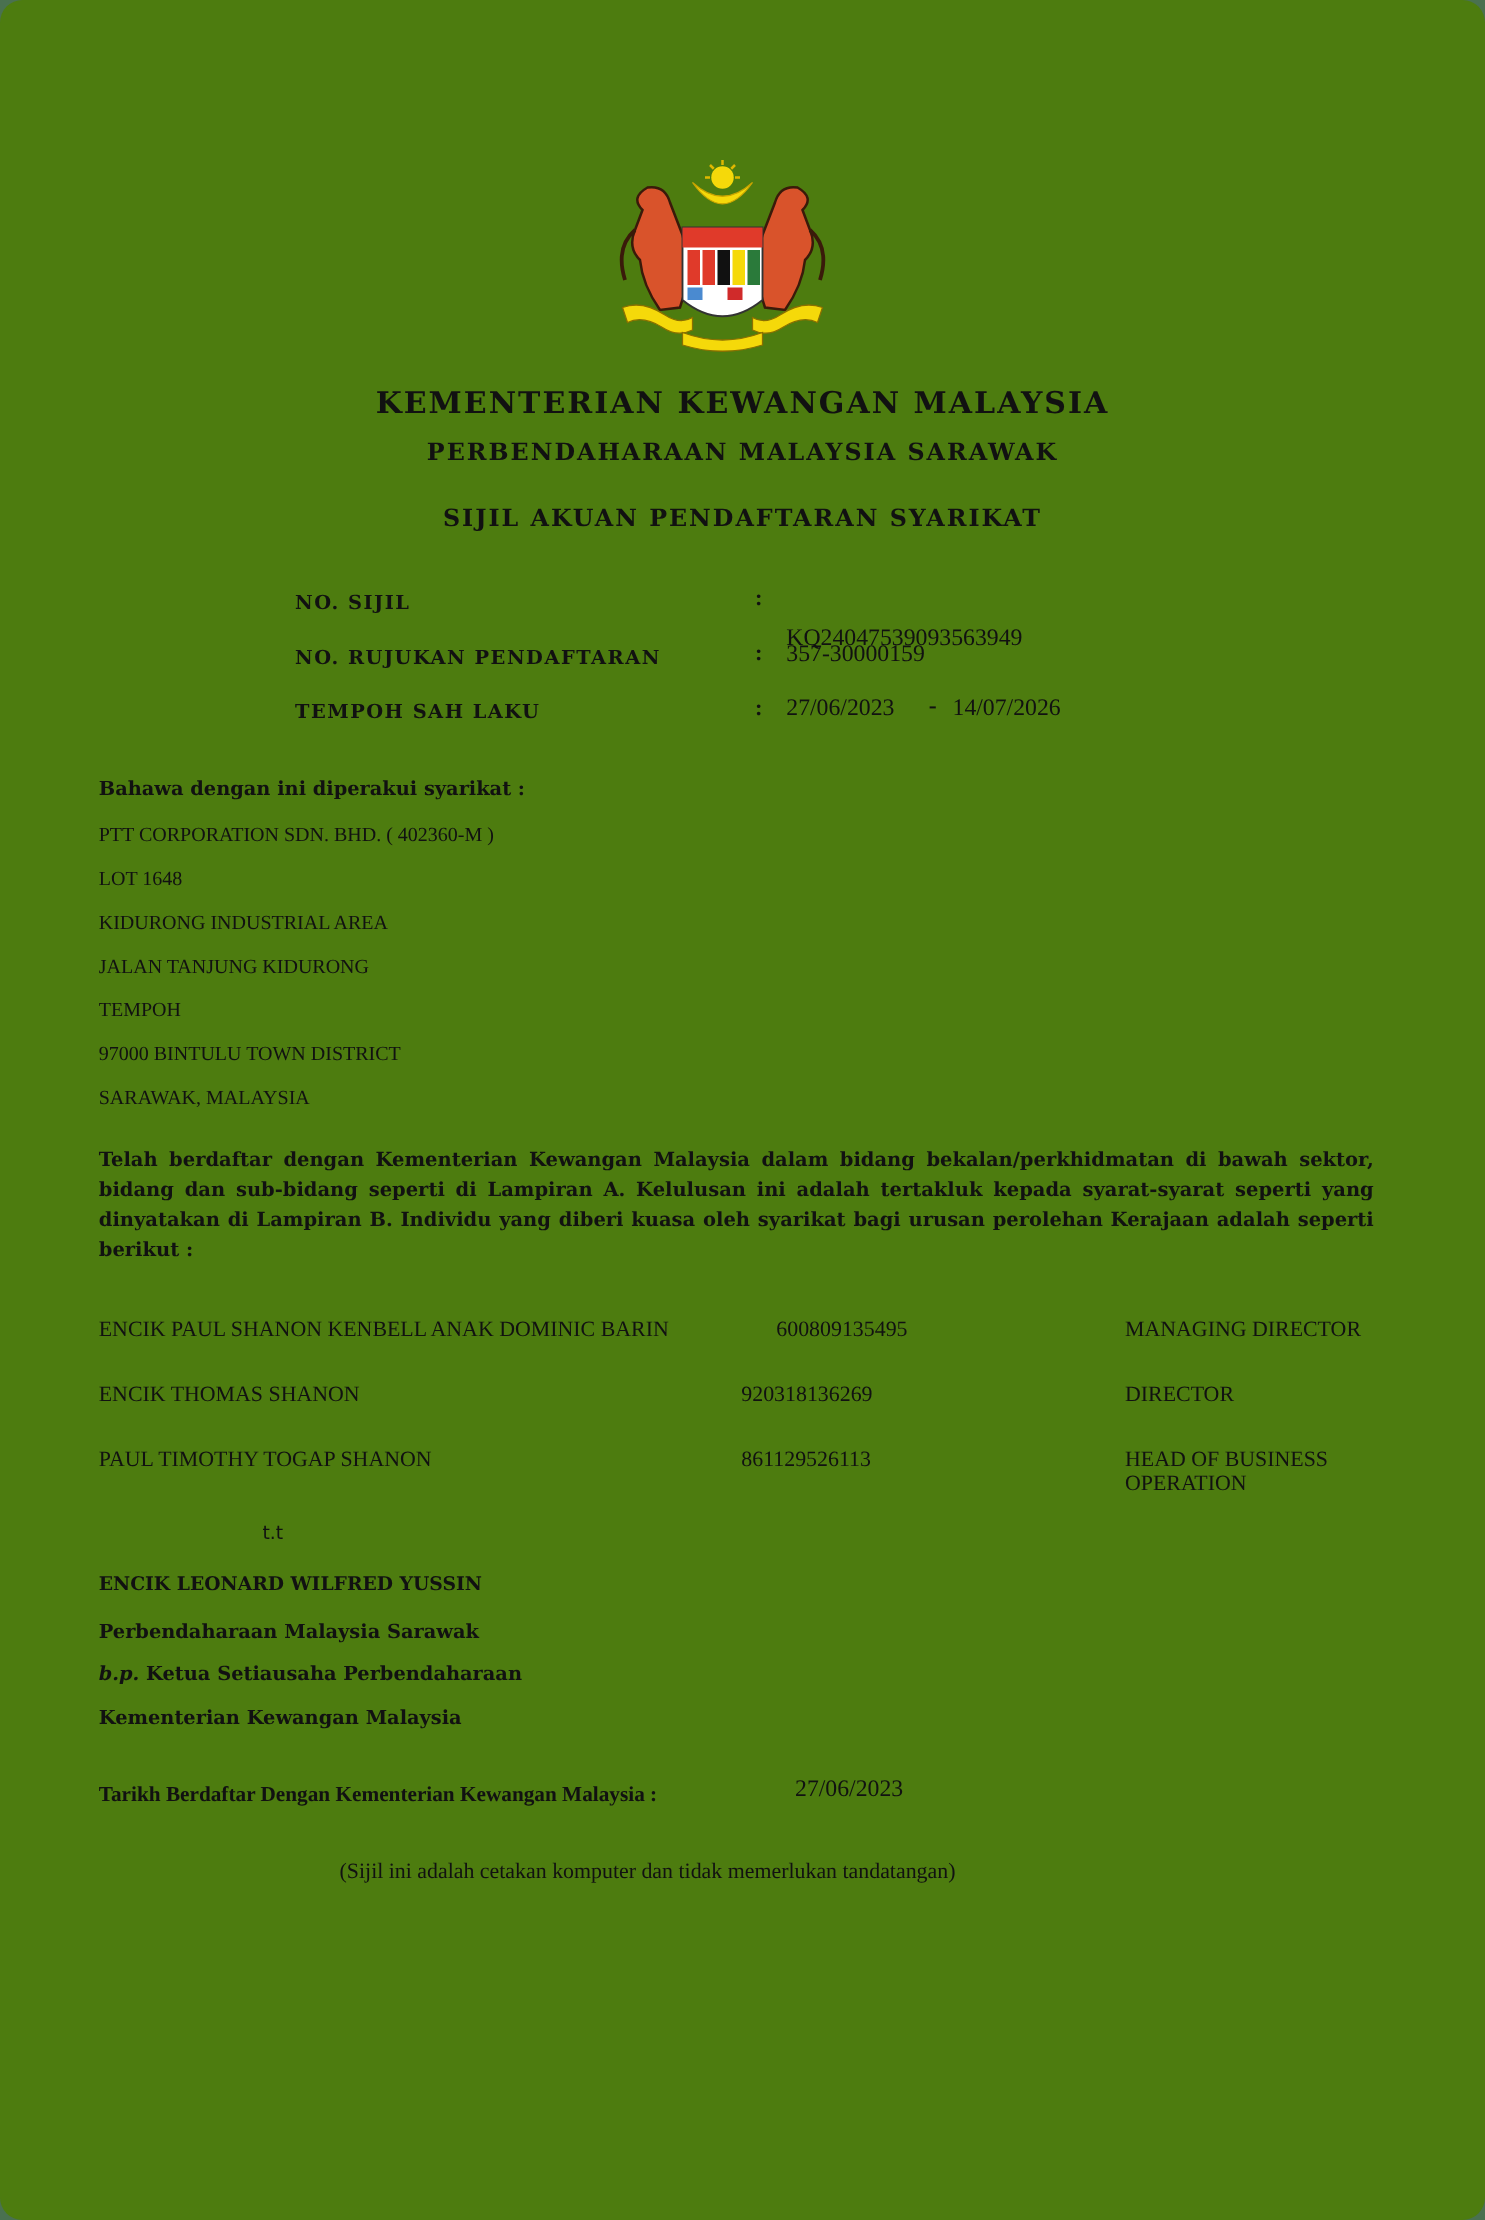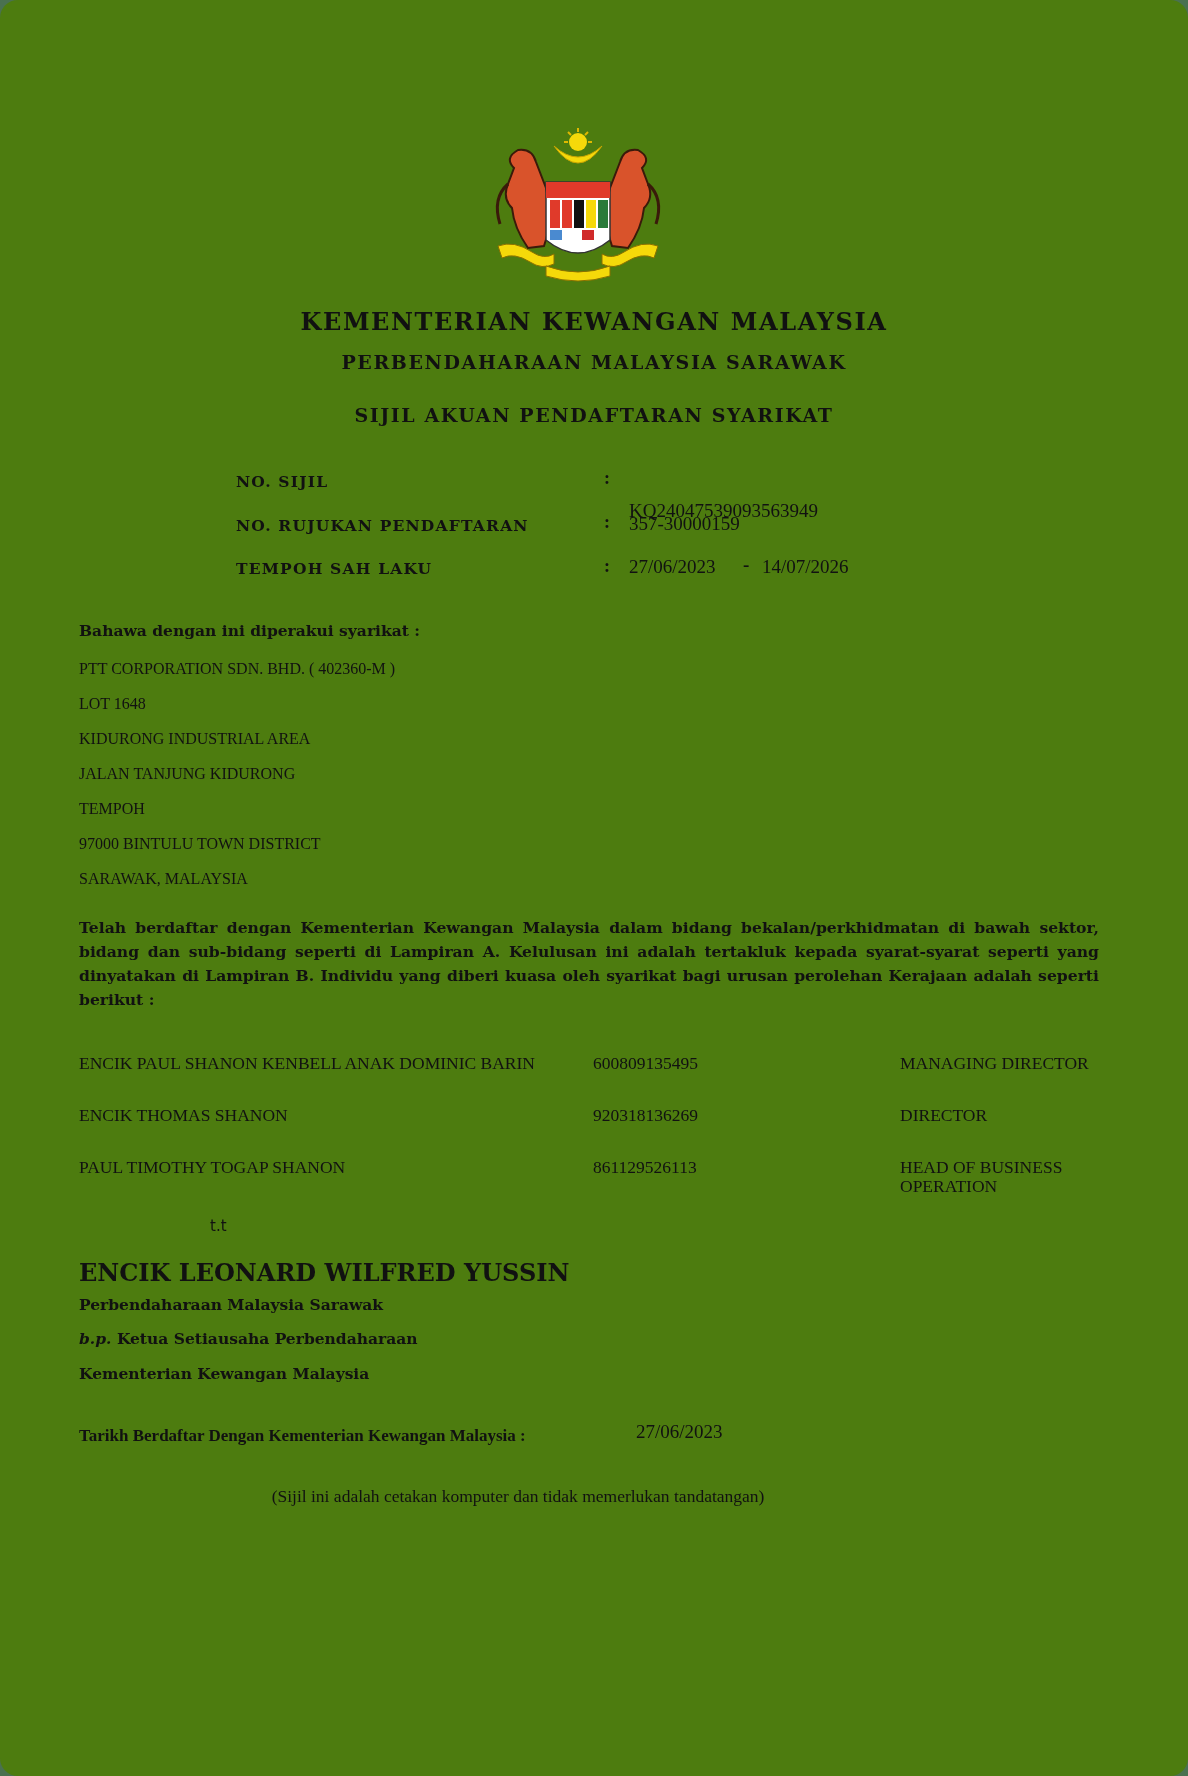--- a/index.html
+++ b/index.html
@@ -28,21 +28,21 @@
     .addr { font-size: 16px; left: 79px; text-align: right; }
     .para {
       position: absolute; left: 79px; top: 916px; width: 1020px;
       font-family: "DejaVu Serif", serif; font-weight: bold; font-size: 15.6px;
       line-height: 24px; text-align: justify;
     }
     .tbl { font-size: 17.5px; line-height: 19px; white-space: normal; }
     .c-name { left: 79px; width: 480px; }
     .c-ic { left: 593px; }
     .c-pos { left: 900px; width: 250px; }
-    .sign-name { font-family: "DejaVu Serif", serif; font-weight: bold; font-size: 24px; left: 79px; }
+    .sign-name { font-family: "DejaVu Serif", serif; font-weight: bold; font-size: 15px; left: 79px; }
     .note { font-size: 17.5px; left: 0; width: 1036px; text-align: center; }
   </style>
 </head>
 <body>
 
 <div class="page">
 
   <svg class="crest" viewBox="0 0 188 156">
 
     <circle cx="94" cy="14" r="9" fill="#f5d90a"></circle>
@@ -100,21 +100,21 @@
   <div class="abs addr" style="top:695px;">LOT 1648</div>
   <div class="abs addr" style="top:730px;">KIDURONG INDUSTRIAL AREA</div>
   <div class="abs addr" style="top:765px;">JALAN TANJUNG KIDURONG</div>
   <div class="abs addr" style="top:800px;">TEMPOH</div>
   <div class="abs addr" style="top:835px;">97000 BINTULU TOWN DISTRICT</div>
   <div class="abs addr" style="top:870px;">SARAWAK, MALAYSIA</div>
 
   <div class="para">Telah berdaftar dengan Kementerian Kewangan Malaysia dalam bidang bekalan/perkhidmatan di bawah sektor, bidang dan sub-bidang seperti di Lampiran A. Kelulusan ini adalah tertakluk kepada syarat-syarat seperti yang dinyatakan di Lampiran B. Individu yang diberi kuasa oleh syarikat bagi urusan perolehan Kerajaan adalah seperti berikut :</div>
 
   <div class="abs tbl c-name" style="top:1054px;">ENCIK PAUL SHANON KENBELL ANAK DOMINIC BARIN</div>
-  <div class="abs tbl c-ic" style="top:1054px;">600809135495</div>
+  <div class="abs tbl c-ic" style="top:1054px;margin-left:28px;">600809135495</div>
   <div class="abs tbl c-pos" style="top:1054px;">MANAGING DIRECTOR</div>
 
   <div class="abs tbl c-name" style="top:1106px;">ENCIK THOMAS SHANON</div>
   <div class="abs tbl c-ic" style="top:1106px;">920318136269</div>
   <div class="abs tbl c-pos" style="top:1106px;">DIRECTOR</div>
 
   <div class="abs tbl c-name" style="top:1158px;">PAUL TIMOTHY TOGAP SHANON</div>
   <div class="abs tbl c-ic" style="top:1158px;">861129526113</div>
   <div class="abs tbl c-pos" style="top:1158px; width:200px;">HEAD OF BUSINESS OPERATION</div>
 

